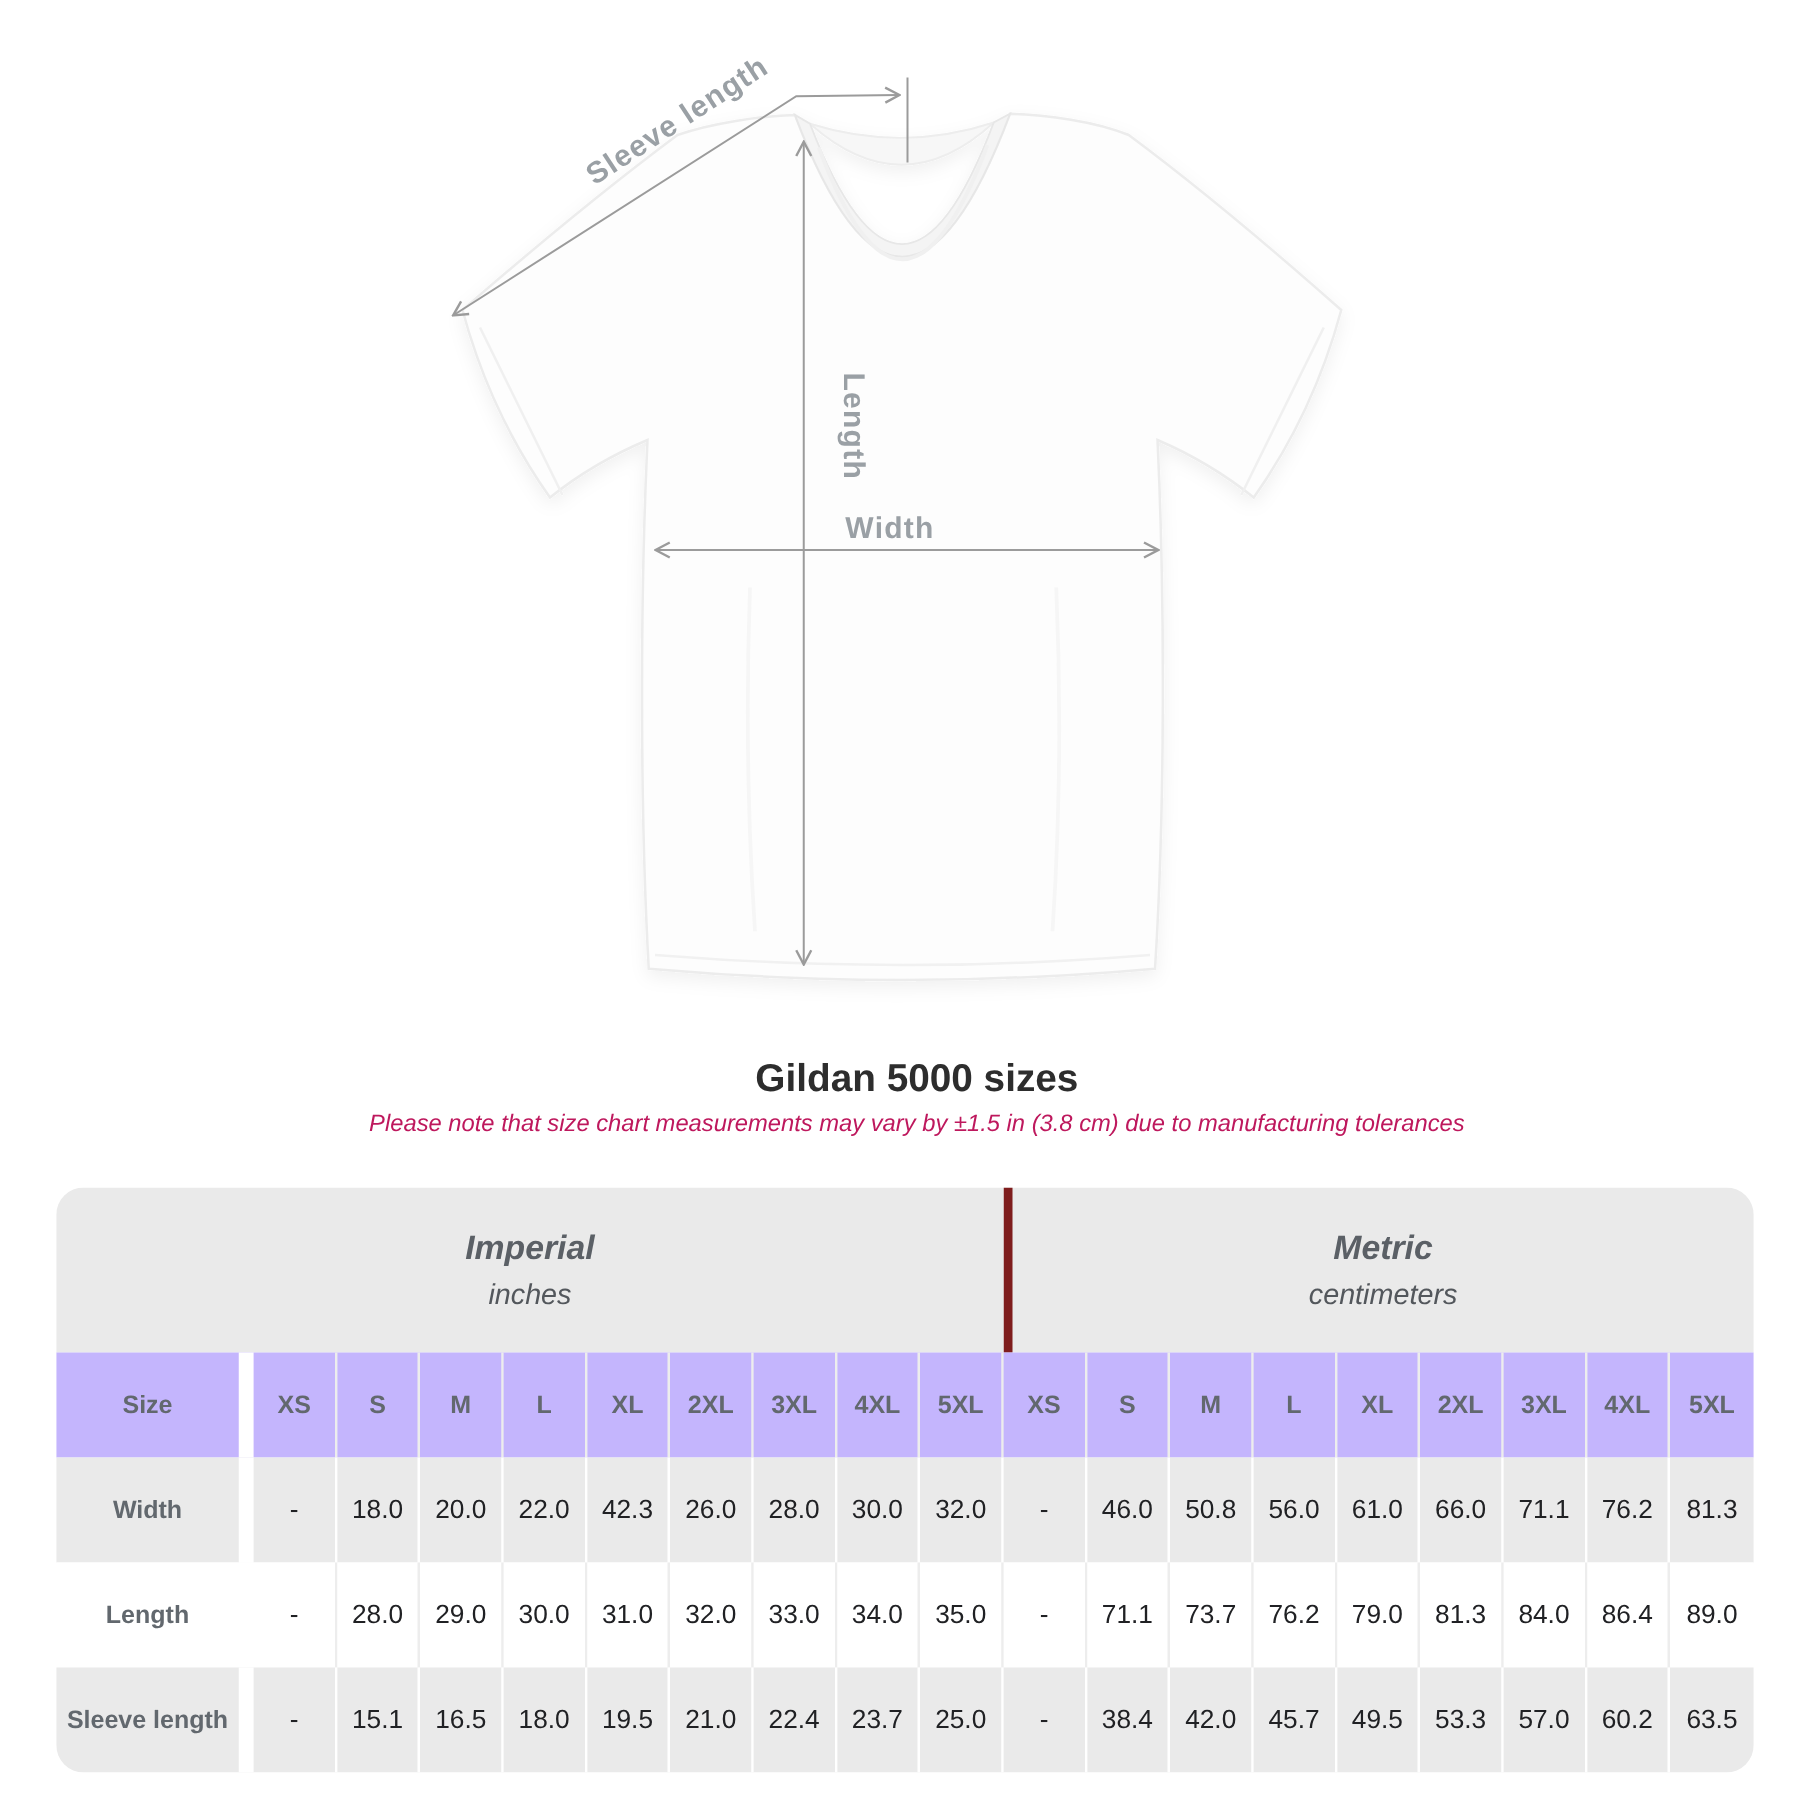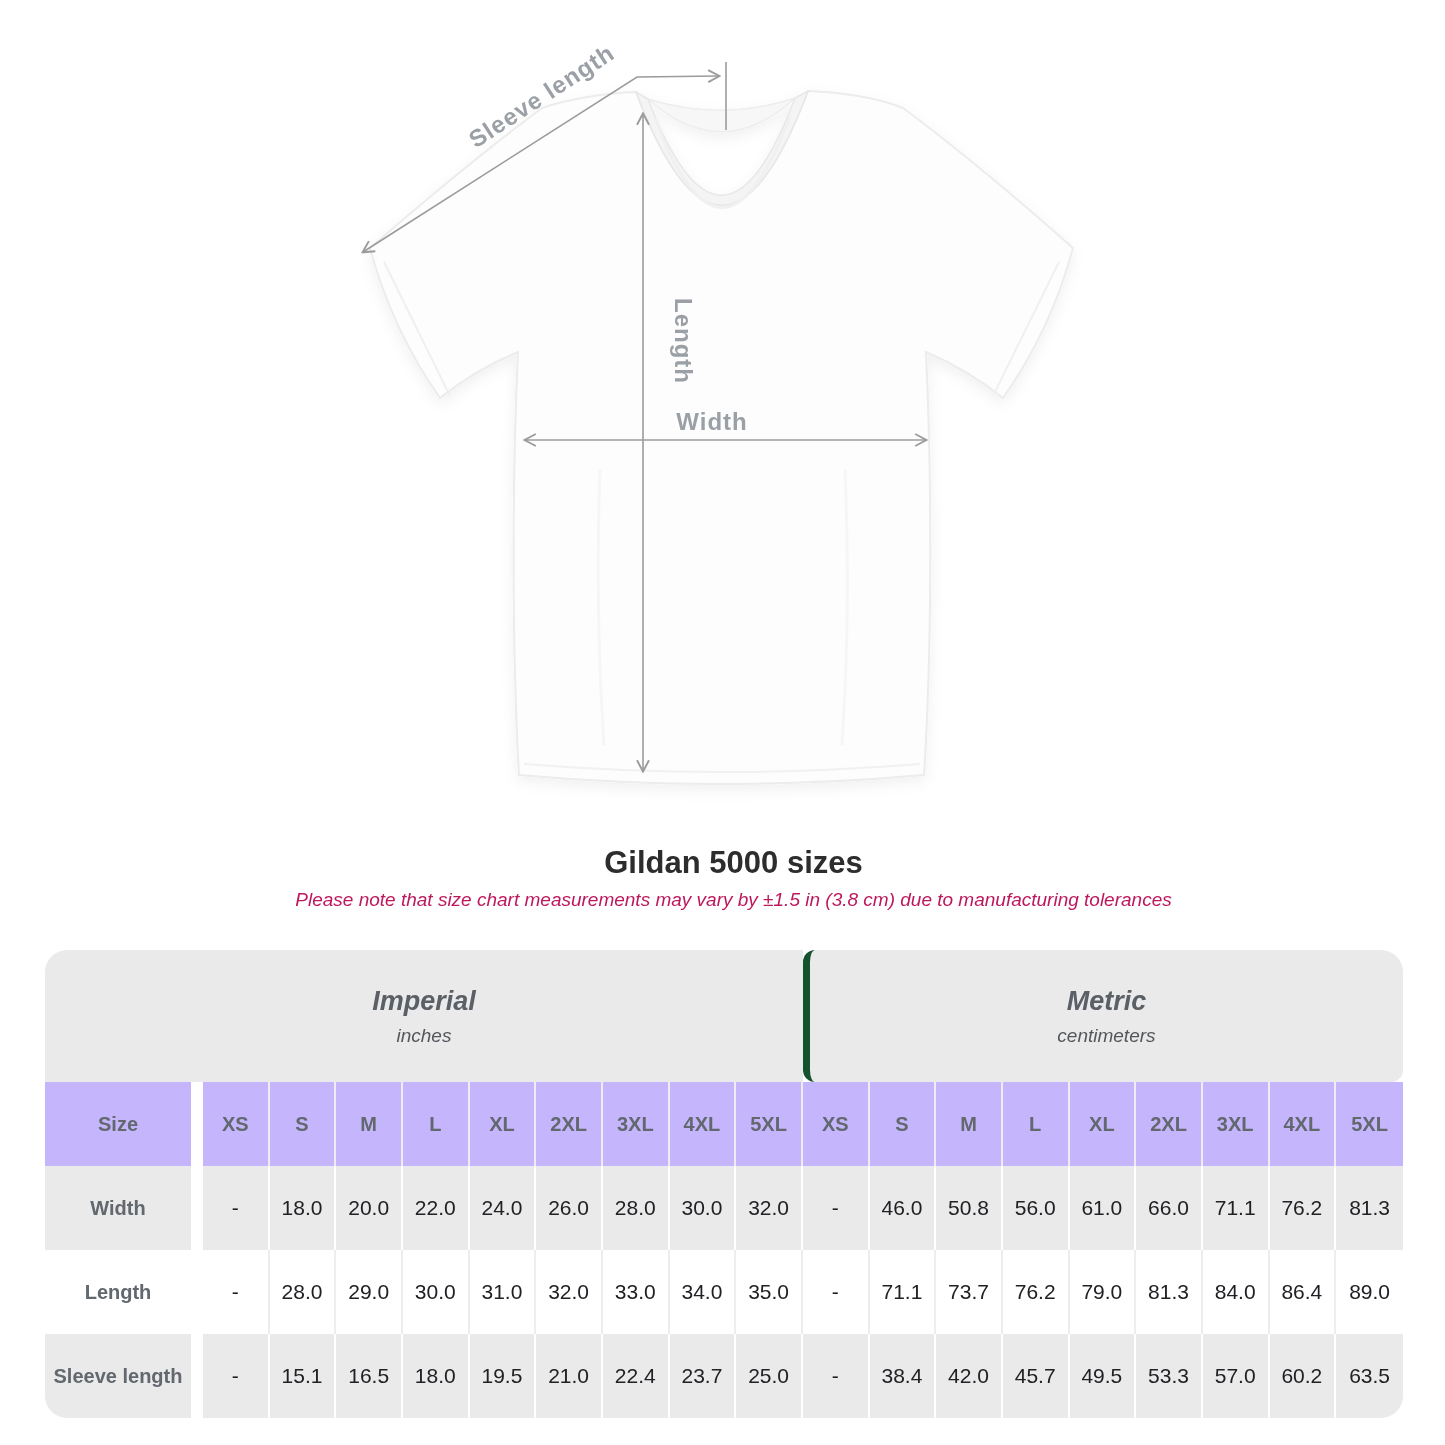--- a/index.html
+++ b/index.html
@@ -23,23 +23,23 @@
   .table-wrap{
     position:absolute;top:950px;left:45px;width:1358px;
     border-radius:22px;overflow:hidden;background:#ffffff;
   }
   table.size-table{
     width:100%;border-collapse:separate;border-spacing:0;table-layout:fixed;
   }
   td{padding:0;text-align:center;vertical-align:middle;}
   
   tr.band td{height:132px;background:#eaeaea;}
-  tr.band td.metric-band{border-left:7px solid #14532d;border-radius:12px;}
+  tr.band td.metric-band{border-left:7px solid #7f1d1d;}
   .band-title{font-size:27px;font-weight:bold;font-style:italic;color:#5b6066;line-height:30px;}
-  .band-sub{font-size:19px;font-style:italic;color:#53575c;margin-top:9px;}
+  .band-sub{font-size:23px;font-style:italic;color:#53575c;margin-top:9px;}
   
   tr.sizes td{height:84px;background:#c4b5fd;border-right:2px solid #ededed;}
   tr.sizes td:last-child{border-right:none;}
   tr.sizes td.label-cell{border-right:12px solid #ffffff;}
   .size-text{font-size:20px;font-weight:bold;color:#62686e;}
   
   tr.datarow td{height:84px;font-size:21px;color:#202124;}
   tr.datarow td.label-cell{font-size:20px;font-weight:bold;color:#62686e;}
   tr.datarow.gray td{background:#eaeaea;border-right:2px solid #ffffff;}
   tr.datarow.white td{background:#ffffff;border-right:2px solid #ededed;}
@@ -166,21 +166,21 @@
           <td><span class="size-text">4XL</span></td>
           <td><span class="size-text">5XL</span></td>
         </tr>
 
     <tr class="datarow gray">
           <td class="label-cell">Width</td>
           <td>-</td>
           <td>18.0</td>
           <td>20.0</td>
           <td>22.0</td>
-          <td>24.0</td>
+          <td>42.3</td>
           <td>26.0</td>
           <td>28.0</td>
           <td>30.0</td>
           <td>32.0</td>
           <td>-</td>
           <td>46.0</td>
           <td>50.8</td>
           <td>56.0</td>
           <td>61.0</td>
           <td>66.0</td>

